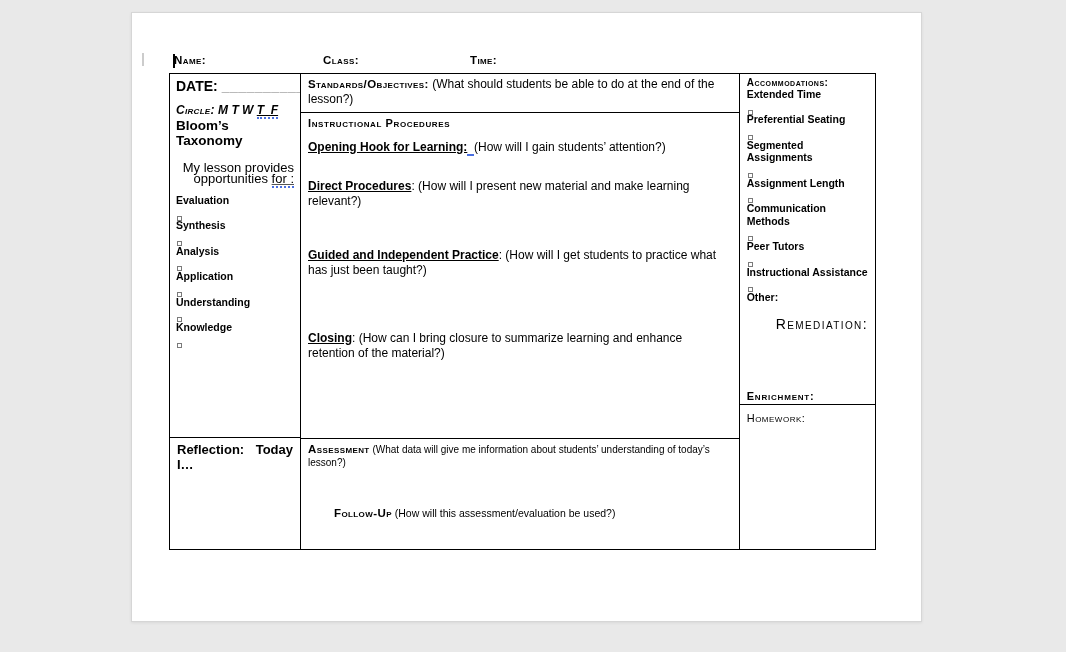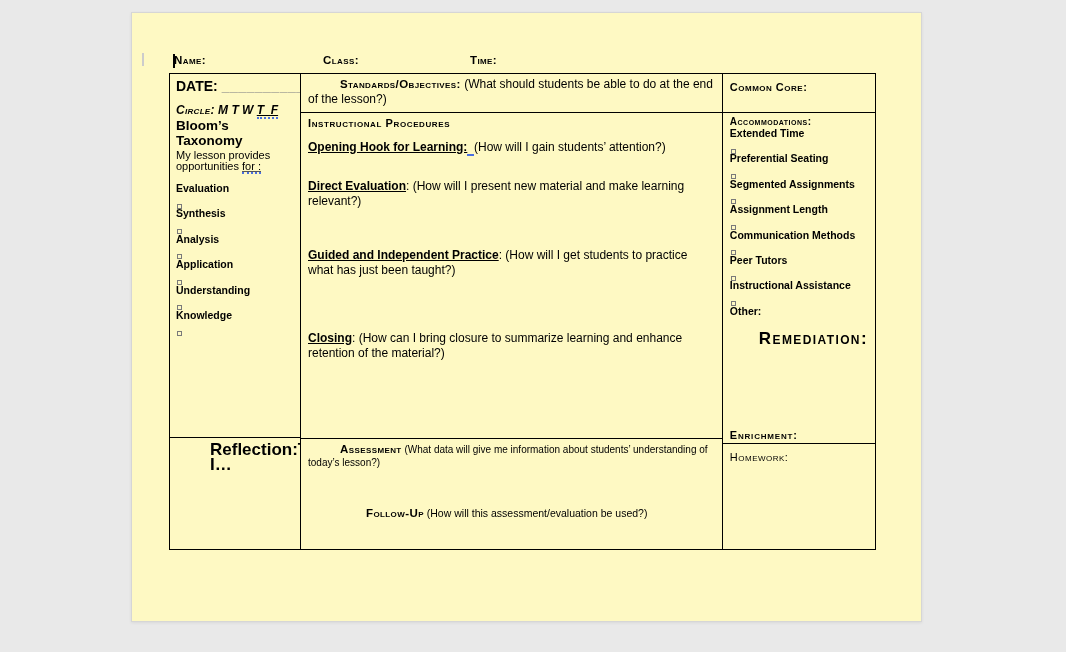--- a/index.html
+++ b/index.html
@@ -1,21 +1,21 @@
 <!DOCTYPE html>
 <html><head>
 <meta charset="utf-8">
 <style>
   * { margin:0; padding:0; box-sizing:border-box; }
   html,body { width:1066px; height:652px; overflow:hidden; }
   body { background:#e9e9e9; font-family:"Liberation Sans", sans-serif; color:#000; }
 
   .page {
     position:absolute; left:131px; top:12px; width:791px; height:610px;
-    background:#fef9c3; border:1px solid #d6d6d6;
+    background:#ffffff; border:1px solid #d6d6d6;
     box-shadow:0 1px 3px rgba(0,0,0,0.07);
   }
 
   .margin-marker { position:absolute; left:10px; top:40px; width:2px; height:13px; background:#cccccc; }
   .caret { position:absolute; left:41px; top:41px; width:1.5px; height:14px; background:#000; }
 
   .sc { font-variant:small-caps; }
 
   .header-row { position:absolute; left:42px; top:41px; width:560px; height:16px; }
   .header-row span { position:absolute; top:0; font-weight:bold; font-size:11.5px; letter-spacing:0.4px; }
@@ -35,33 +35,33 @@
   .bb { border-bottom:1.5px solid #000; }
 
   
   .cell-plan { height:364px; padding:4px 6px 0 6px; }
   .date-line { font-weight:bold; font-size:14px; margin-bottom:9px; white-space:nowrap; }
   .date-blank { color:#8a8a8a; letter-spacing:0.5px; }
   .circle-line { font-weight:bold; font-size:12px; white-space:pre;font-style:italic; }
   .circle-line .sc { letter-spacing:0.3px; }
   .days-circled { text-decoration:underline; border-bottom:2px dotted #4a6fe0; }
   .blooms-title { font-weight:bold; font-size:13.5px; margin-top:1px; }
-  .blooms-intro { font-size:11px; line-height:11px; margin-top:2px; }
+  .blooms-intro { font-size:13px; line-height:11px; margin-top:14px;text-align:right; }
   .grammar { text-decoration:underline; text-decoration-color:#555; border-bottom:2px dotted #4a6fe0; }
   .item-label { font-size:10.5px; line-height:12.6px;font-weight:bold; }
   .cbx-line { height:12.8px; }
   .cbx { display:inline-block; width:5px; height:5px; border:1px solid #7a7a7a; margin:4px 0 0 1px; }
   .blooms-list { margin-top:10px; }
 
-  .cell-reflection { flex:1; padding:4px 7px; font-weight:bold; font-size:17px; line-height:15px;margin-left:33px; }
+  .cell-reflection { flex:1; padding:4px 7px; font-weight:bold; font-size:13px; line-height:15px; }
   .refl-line1 { display:flex; justify-content:space-between; }
 
   
   .cell-standards { height:39px; padding:3px 7px; font-size:12px; line-height:14.5px; }
-  .lbl-sc { font-weight:bold; font-size:11.5px; letter-spacing:0.4px;margin-left:32px; }
+  .lbl-sc { font-weight:bold; font-size:11.5px; letter-spacing:0.4px; }
   .cell-procedures { height:325.5px; padding:3px 7px; font-size:12px; line-height:14.5px; }
   .proc-title { font-weight:bold; font-size:11px; letter-spacing:0.6px; }
   .proc { }
   .proc .bu { font-weight:bold; text-decoration:underline;margin-top:37px; }
   .gap-blue { border-bottom:2px solid #4a6fe0; white-space:pre; }
   .m-opening { margin-top:9px; }
   .m-direct  { margin-top:25px; }
   .m-guided  { margin-top:40px; }
   .m-closing { margin-top:54px; }
 
@@ -69,21 +69,21 @@
   .assess-block { font-size:10px; line-height:13px; }
   .assess-block .lbl-sc { font-size:11.5px; }
   .followup-block { margin-top:38px; font-size:10.5px; line-height:13px;padding-left:26px; }
   .followup-block .lbl-sc { font-size:11.5px; }
 
   
   .cell-commoncore { height:39px; padding:3px 7px; }
   .cc-label { font-weight:bold; font-size:11px; letter-spacing:0.5px; }
   .cell-accomm { height:330.5px; padding:3px 7px 2px 7px; display:flex; flex-direction:column; }
   .accomm-label { font-weight:bold; font-size:10px; letter-spacing:0.5px; }
-  .remediation-label { font-weight:bold; font-size:17px; letter-spacing:1.4px; margin-top:12px;padding-left:29px; }
+  .remediation-label { font-weight:normal; font-size:14px; letter-spacing:1.4px; margin-top:12px;padding-left:29px; }
   .spacer { flex:1; }
   .enrichment-label { font-weight:bold; font-size:11px; letter-spacing:0.8px; }
   .cell-homework { flex:1; padding:3px 7px; }
   .hw-label { font-weight:normal; font-size:11px; letter-spacing:0.5px; }
 </style>
 </head>
 <body>
 
 <div class="page">
 
@@ -134,38 +134,35 @@
       </div>
     </div>
 
     <div class="col col-mid">
       <div class="cell cell-standards bb">
         <span class="lbl-sc sc">Standards/Objectives:</span><span> (What should students be able to do at the end of the lesson?)</span>
       </div>
       <div class="cell cell-procedures bb">
         <div class="proc-title sc">Instructional Procedures</div>
         <p class="proc m-opening"><span class="bu">Opening Hook for Learning:</span><span class="gap-blue">&nbsp; </span><span>(How will I gain students’ attention?)</span></p>
-        <p class="proc m-direct"><span class="bu">Direct Evaluation</span><span>: (How will I present new material and make learning relevant?)</span></p>
+        <p class="proc m-direct"><span class="bu">Direct Procedures</span><span>: (How will I present new material and make learning relevant?)</span></p>
         <p class="proc m-guided"><span class="bu">Guided and Independent Practice</span><span>: (How will I get students to practice what has just been taught?)</span></p>
         <p class="proc m-closing"><span class="bu">Closing</span><span>: (How can I bring closure to summarize learning and enhance retention of the material?)</span></p>
       </div>
       <div class="cell cell-assessment">
         <div class="assess-block">
           <span class="lbl-sc sc">Assessment</span><span> (What data will give me information about students’ understanding of today’s lesson?)</span>
         </div>
         <div class="followup-block">
           <span class="lbl-sc sc">Follow-Up</span><span> (How will this assessment/evaluation be used?)</span>
         </div>
       </div>
     </div>
 
     <div class="col col-right">
-      <div class="cell cell-commoncore bb">
-        <span class="cc-label sc">Common Core:</span>
-      </div>
       <div class="cell cell-accomm bb">
         <div class="accomm-label sc">Accommodations:</div>
         <div>
           <div class="item-label">Extended Time</div>
           <div class="cbx-line"><span class="cbx"></span></div>
           <div class="item-label">Preferential Seating</div>
           <div class="cbx-line"><span class="cbx"></span></div>
           <div class="item-label">Segmented Assignments</div>
           <div class="cbx-line"><span class="cbx"></span></div>
           <div class="item-label">Assignment Length</div>

